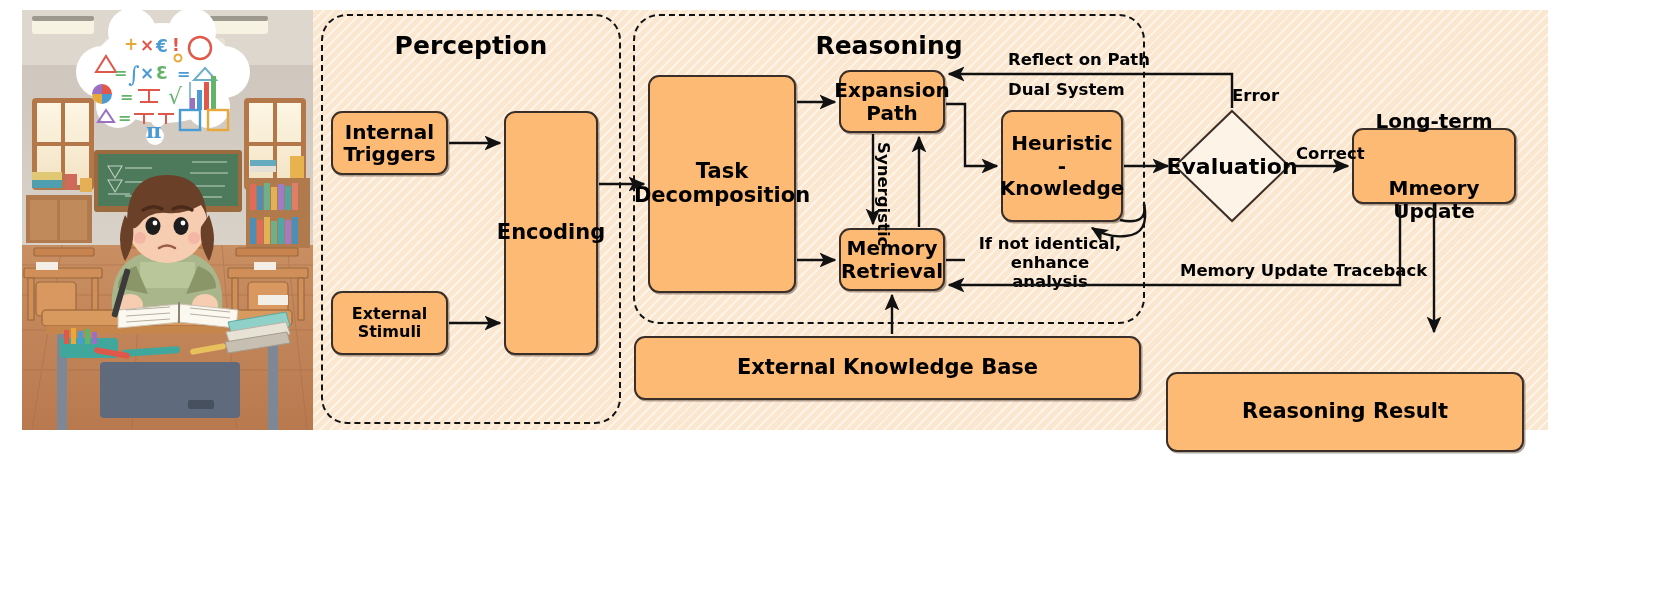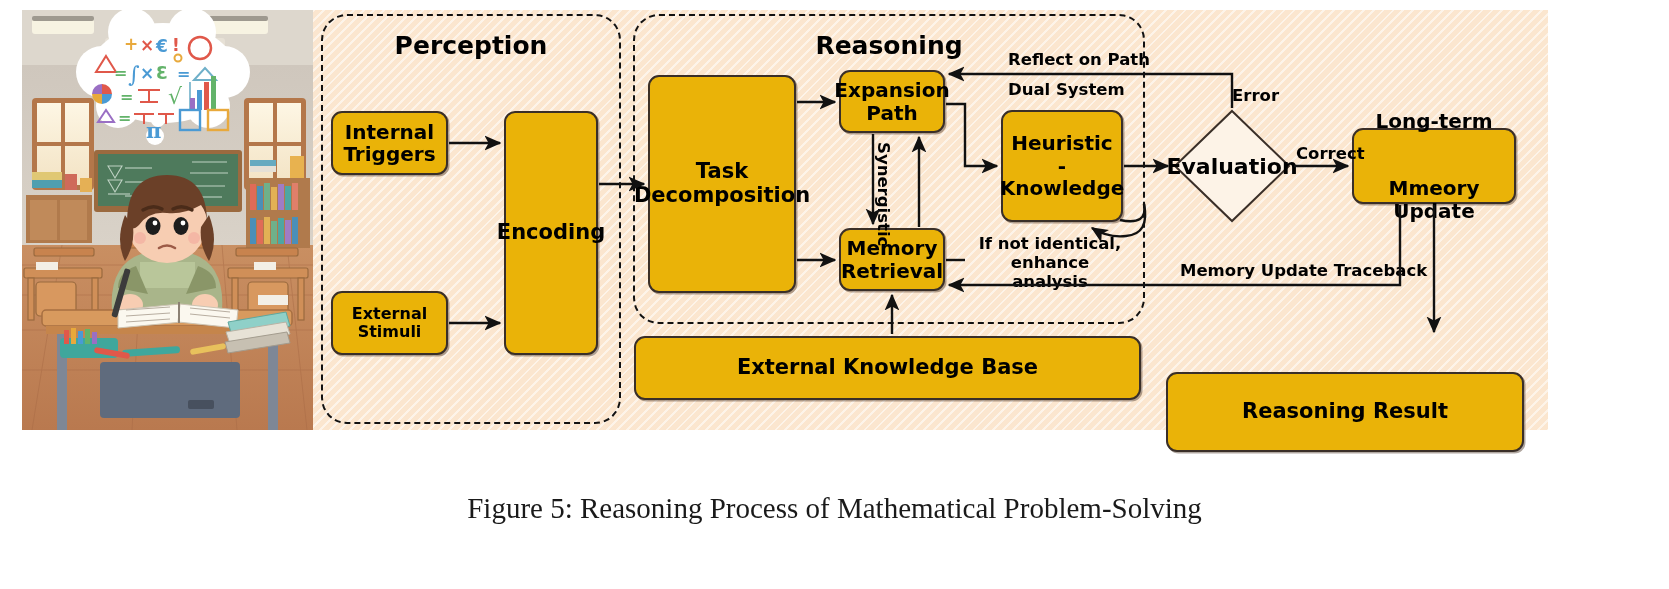--- a/index.html
+++ b/index.html
@@ -19,21 +19,21 @@
   
   #illus{position:absolute;left:22px;top:10px;width:291px;height:420px;overflow:hidden;
          background:#d8cfc6;}
 
   
   .panel{position:absolute;border:2.5px dashed #111;border-radius:26px;}
   .panel-title{position:absolute;left:0;right:0;text-align:center;
                font-weight:bold;font-size:25px;color:#000;}
 
   
-  .node{position:absolute;background:#eab308;border:2px solid #3a2f28;
+  .node{position:absolute;background:#fdba74;border:2px solid #3a2f28;
         border-radius:11px;box-sizing:border-box;
         display:flex;align-items:center;justify-content:center;text-align:center;
         font-weight:bold;color:#000;line-height:1.12;
         box-shadow:1.5px 1.5px 0 rgba(80,60,45,.45);}
 
   
   #evaluation-shape{position:absolute;}
   #evaluation-label{position:absolute;display:flex;align-items:center;
         justify-content:center;font-size:22px;font-weight:bold;color:#000;}
 
@@ -418,14 +418,13 @@
 
       <path d="M1120 220 q28 6 24 -16" marker-end="none"></path>
       <path d="M1144 204 q6 30 -18 32 q-18 2 -34 -8"></path>
     </g>
 
     <g stroke="#111" stroke-width="2.4" fill="none">
       <path d="M946 260 H965"></path>
     </g>
   </svg>
 
-  <div id="caption">Figure 5: Reasoning Process of Mathematical Problem-Solving</div>
 </div>
 
 </body></html>

